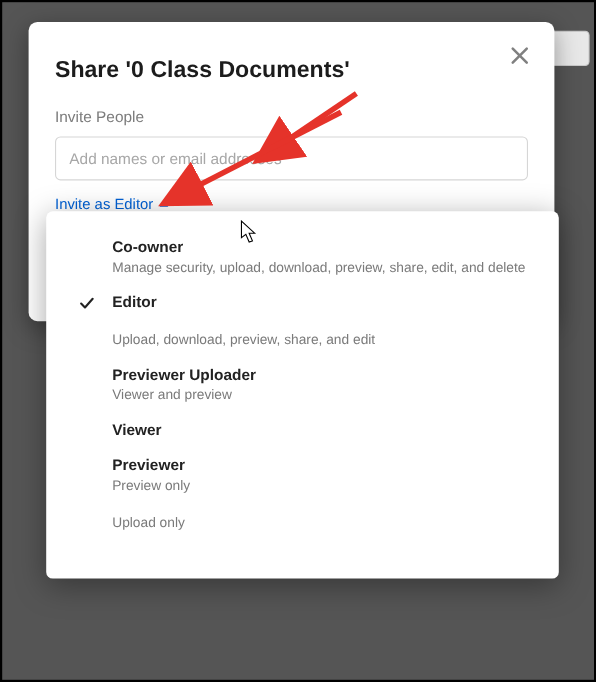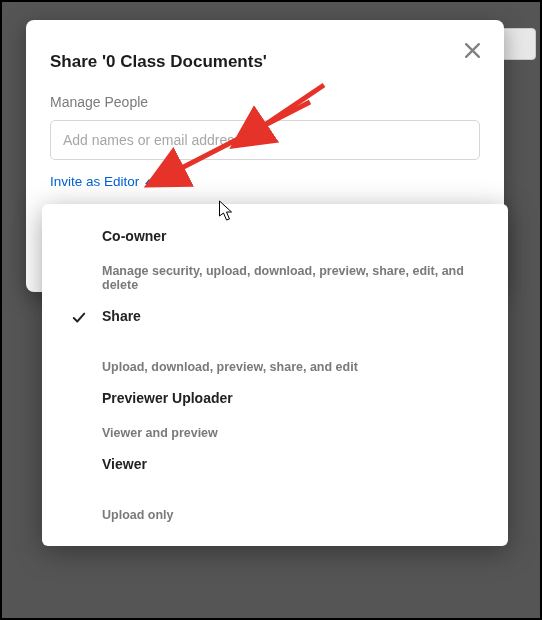--- a/index.html
+++ b/index.html
@@ -40,21 +40,21 @@
     top: 20px;
     left: 26px;
     width: 478px;
     background: #fff;
     border-radius: 8px;
     box-shadow: 0 6px 22px rgba(0,0,0,0.35);
     padding: 24px 24px 0 24px;
     min-height: 272px;
   }
   .dialog-title {
-    font-size: 17px;
+    font-size: 21px;
     font-weight: 700;
     color: #1c1c1c;
     margin: 8px 0 22px 0;
   }
   .close-btn {
     position: absolute;
     top: 18px;
     right: 18px;
     width: 28px;
     height: 28px;
@@ -100,44 +100,43 @@
   .role-trigger .caret {
     width: 0; height: 0;
     border-left: 4.5px solid transparent;
     border-right: 4.5px solid transparent;
     border-bottom: 5px solid #0061d5;
   }
 
   
   .dropdown {
     position: absolute;
-    top: 204px;
+    top: 192px;
     left: 42px;
     width: 466px;
     background: #fff;
     border-radius: 6px;
     box-shadow: 0 6px 28px rgba(0,0,0,0.35);
-    padding: 16px 0 16px 0;
+    padding: 16px 0 36px 0;
     z-index: 50;
   }
   .role-item {
     padding: 8px 28px 8px 60px;
     position: relative;
     cursor: pointer;
   }
   .role-name {
     font-size: 14px;
     font-weight: 700;
     color: #222;
   }
   .role-desc {
     font-size: 12.5px;
     color: #7a7a7a;
-    margin-top: 20px;
-    font-weight: bold;
+    margin-top: 4px;
   }
   .check {
     position: absolute;
     left: 30px;
     top: 11px;
     width: 14px;
     height: 14px;
   }
   .check svg { width: 14px; height: 14px; }
 
@@ -169,50 +168,54 @@
   <button class="close-btn">
     <span>
       <svg viewBox="0 0 16 16">
           <path d="M2 2 L14 14 M14 2 L2 14" stroke="#808080" stroke-width="2.2" stroke-linecap="round" fill="none"></path>
         </svg>
     </span>
   </button>
 
   <div class="dialog-title">Share '0 Class Documents'</div>
 
-  <div class="section-label">Manage People</div>
+  <div class="section-label">Invite People</div>
 
   <input class="invite-input" type="text" placeholder="Add names or email addresses" style="">
 
   <button class="role-trigger">
     <span>Invite as Editor</span>
     <span class="caret"></span>
   </button>
 </div>
 
 <div class="dropdown" id="role-dropdown">
     <div class="role-item">
       <div class="role-name">Co-owner</div>
       <div class="role-desc">Manage security, upload, download, preview, share, edit, and delete</div>
     </div>
     <div class="role-item">
       <span class="check"><svg viewBox="0 0 16 16">
           <path d="M2 8 L6 12 L14 3" stroke="#222" stroke-width="2.2" fill="none" stroke-linecap="round" stroke-linejoin="round"></path>
         </svg></span>
-      <div class="role-name">Share</div>
+      <div class="role-name">Editor</div>
     </div>
     <div class="role-item">
       <div class="role-desc">Upload, download, preview, share, and edit</div>
     </div>
     <div class="role-item">
       <div class="role-name">Previewer Uploader</div>
       <div class="role-desc">Viewer and preview</div>
     </div>
     <div class="role-item">
       <div class="role-name">Viewer</div>
+    </div>
+    <div class="role-item">
+      <div class="role-name">Previewer</div>
+      <div class="role-desc">Preview only</div>
     </div>
     <div class="role-item">
       <div class="role-desc">Upload only</div>
     </div>
   </div>
 
 <svg class="arrow" style="left:140px; top:75px; width:190px; height:100px;" viewBox="0 0 190 100">
   <defs>
     <marker id="ah1" markerWidth="9" markerHeight="9" refX="4" refY="4.5" orient="auto">
       <path d="M0,0 L9,4.5 L0,9 Z" fill="#e5332a"></path>

